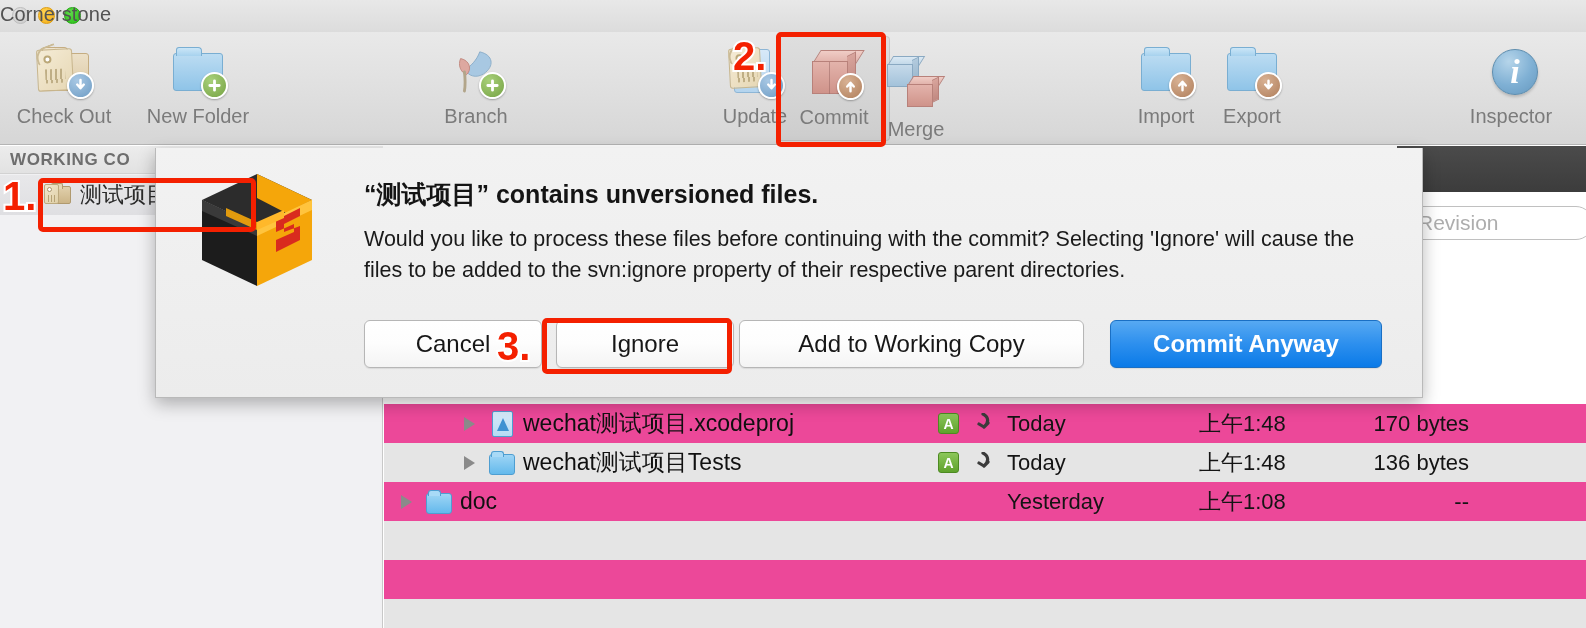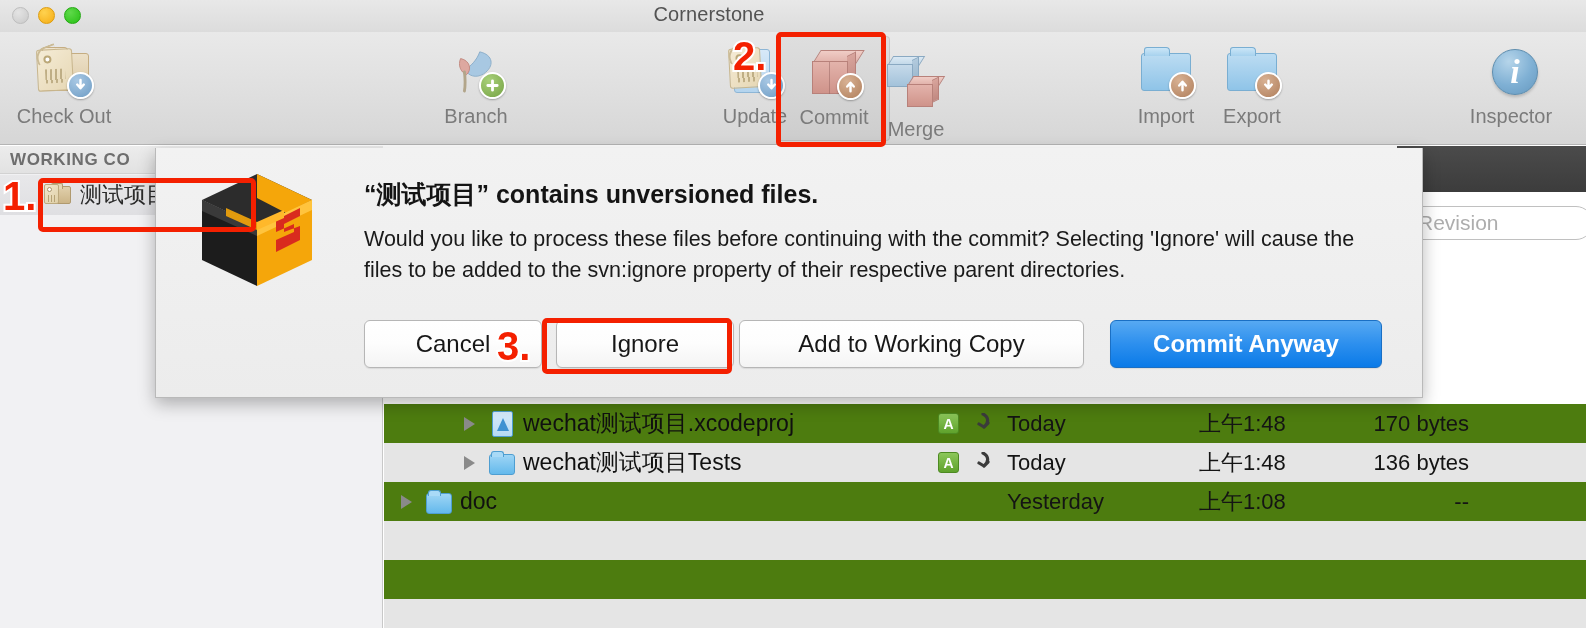--- a/index.html
+++ b/index.html
@@ -23,22 +23,22 @@
   }
   .traffic {
     position: absolute; top: 7px; left: 12px;
     display: flex; gap: 9px; align-items: center;
   }
   .tl { width: 17px; height: 17px; border-radius: 50%; display: block; }
   .tl.close  { background: radial-gradient(circle at 35% 30%, #e4e4e4, #c9c9c9); border: 1px solid #bdbdbd; }
   .tl.min    { background: radial-gradient(circle at 35% 30%, #ffd24f, #f5ac14); border: 1px solid #dd9c0d; }
   .tl.max    { background: radial-gradient(circle at 35% 30%, #5fd94a, #27c014); border: 1px solid #22a811; }
   .wtitle {
-    position: absolute; left: 14px; top: 3px; width: 1390px;
-    text-align: center; font-size: 20px; color: #535353;
+    position: absolute; left: 0; top: 3px; width: 1390px;
+    font-size: 20px; color: #535353;
     letter-spacing: .1px;
   }
 
   
   .toolbar {
     position: absolute; left: 0; top: 32px; width: 1586px; height: 113px;
     background: linear-gradient(to bottom, #e9e9e9 0%, #dfdfdf 55%, #d6d6d6 100%);
     border-bottom: 1px solid #b4b4b4;
   }
   .tb-item {
@@ -208,21 +208,21 @@
     position: absolute; left: 1019px; top: 60px; width: 190px; height: 34px;
     background: #fff; border: 1px solid #c0c0c0; border-radius: 17px;
     display: flex; align-items: center; padding-left: 14px;
     font-size: 21px; color: #adadad;
   }
   .filelist { position: absolute; left: 0; top: 0; width: 1202px; height: 482px; }
   .frow {
     position: absolute; left: 0; width: 1202px; height: 39px;
     display: flex; align-items: center;
   }
-  .frow.alt  { background: #4d7c0f; }
+  .frow.alt  { background: #ec4899; }
   .frow.plain{ background: #e5e5e5; }
   .frow .disc {
     width: 0; height: 0; flex: 0 0 auto;
     border-left: 11px solid #8a8a8a;
     border-top: 7px solid transparent; border-bottom: 7px solid transparent;
   }
   .frow .fic { position: relative; width: 30px; height: 28px; flex: 0 0 auto; }
   .fic .bluefolder {
     position:absolute; left:2px; top:5px; width:26px; height:21px;
     background: linear-gradient(to bottom,#9ed5f5,#64b9ec);
@@ -328,20 +328,31 @@
           </div>
         <div class="badge-circ blue">
           <svg width="15" height="15" viewBox="0 0 16 16">
               <path d="M8 2 v7 M4.5 7 L8 11 L11.5 7" stroke="#fff" stroke-width="2.6" fill="none" stroke-linecap="round" stroke-linejoin="round"></path>
             </svg>
         </div>
       </div>
       <div class="tb-label">Check Out</div>
     </div>
 
+    <div class="tb-item" style="left:142px;">
+      <div class="tb-icon">
+        <div class="folder"></div>
+        <div class="badge-circ green">
+          <svg width="15" height="15" viewBox="0 0 16 16">
+              <path d="M8 3 v10 M3 8 h10" stroke="#fff" stroke-width="3" stroke-linecap="round"></path>
+            </svg>
+        </div>
+      </div>
+      <div class="tb-label">New Folder</div>
+    </div>
 
 
     <div class="tb-item" style="left:420px;">
       <div class="tb-icon">
         <svg class="leaf" viewBox="0 0 48 46">
           <path d="M30 3 C44 6 46 18 34 26 C26 31 18 28 15 22 C20 18 27 12 30 3 Z" fill="#a8c8e2" stroke="#8badc8" stroke-width="1"></path>
           <path d="M10 10 C20 12 22 22 16 27 C10 24 7 17 10 10 Z" fill="#dda8a0" stroke="#c2897f" stroke-width="1"></path>
           <path d="M14 24 C15 32 15 38 14 44" stroke="#b2a58a" stroke-width="3" fill="none" stroke-linecap="round"></path>
         </svg>
         <div class="badge-circ green">

